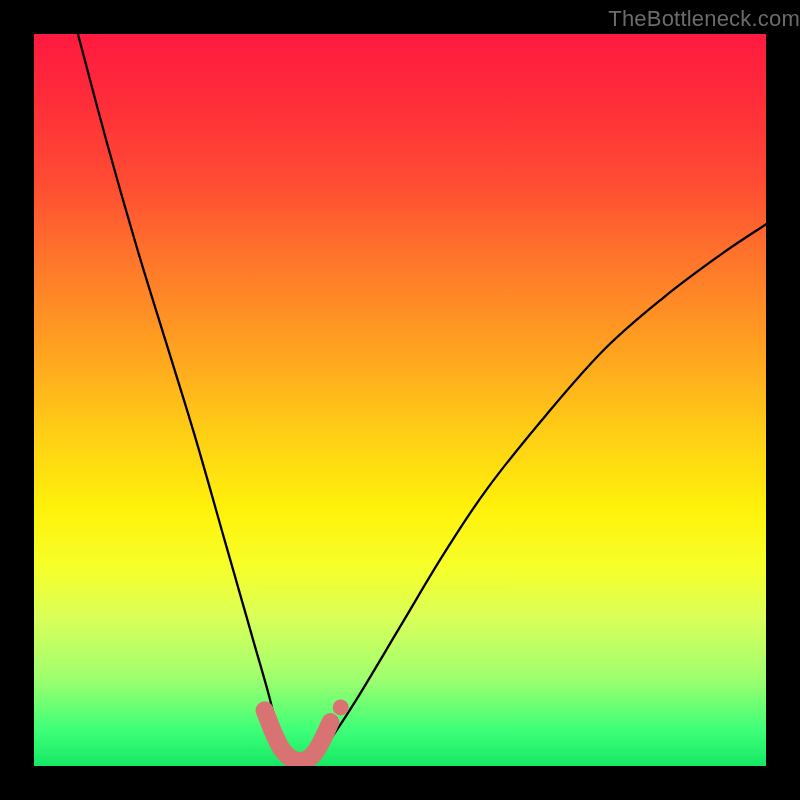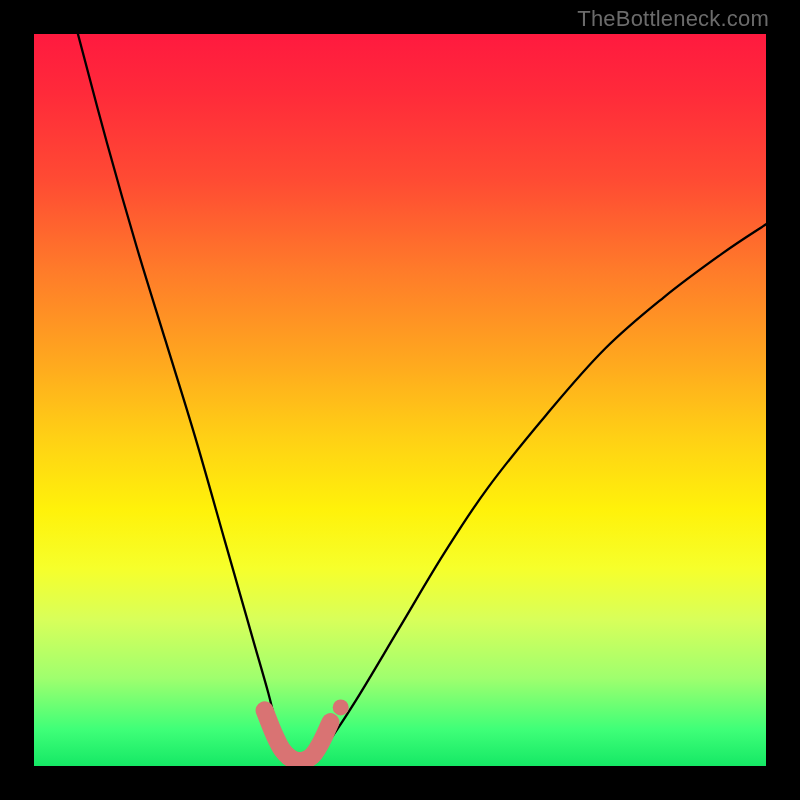--- a/index.html
+++ b/index.html
@@ -37,21 +37,21 @@
       #f6ff2b 73%,
       #d8ff5a 80%,
       #9fff6e 88%,
       #3fff78 95%,
       #15e865 100%
     );
   }
   .watermark {
     position: absolute;
     top: 6px;
-    right: 31px;
+    right: 0;
     color: #6b6b6b;
     font-size: 22px;
     letter-spacing: 0.2px;
     user-select: none;
   }
   svg.curves {
     position: absolute;
     left: 0;
     top: 0;
     width: 732px;

